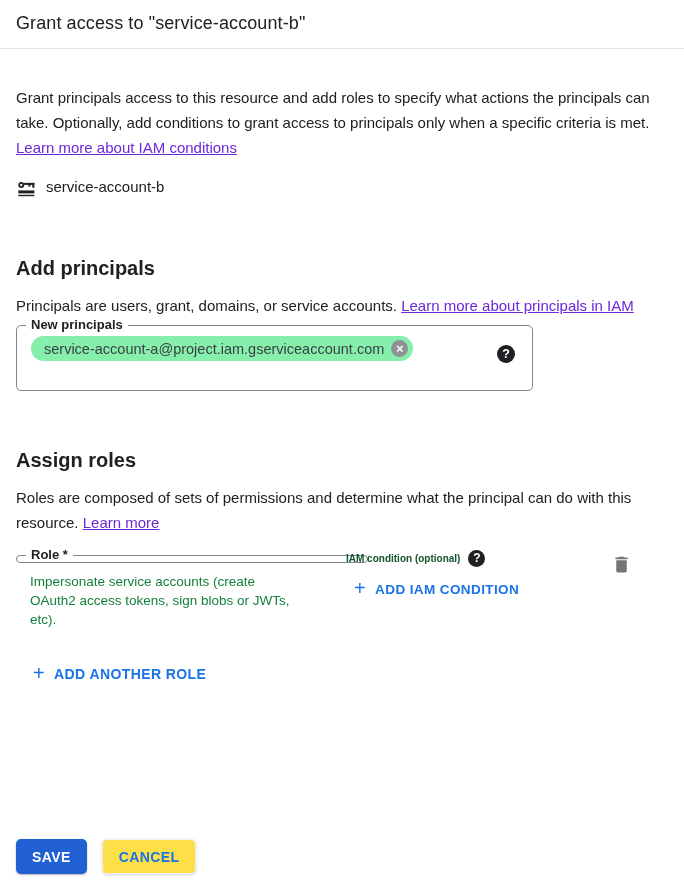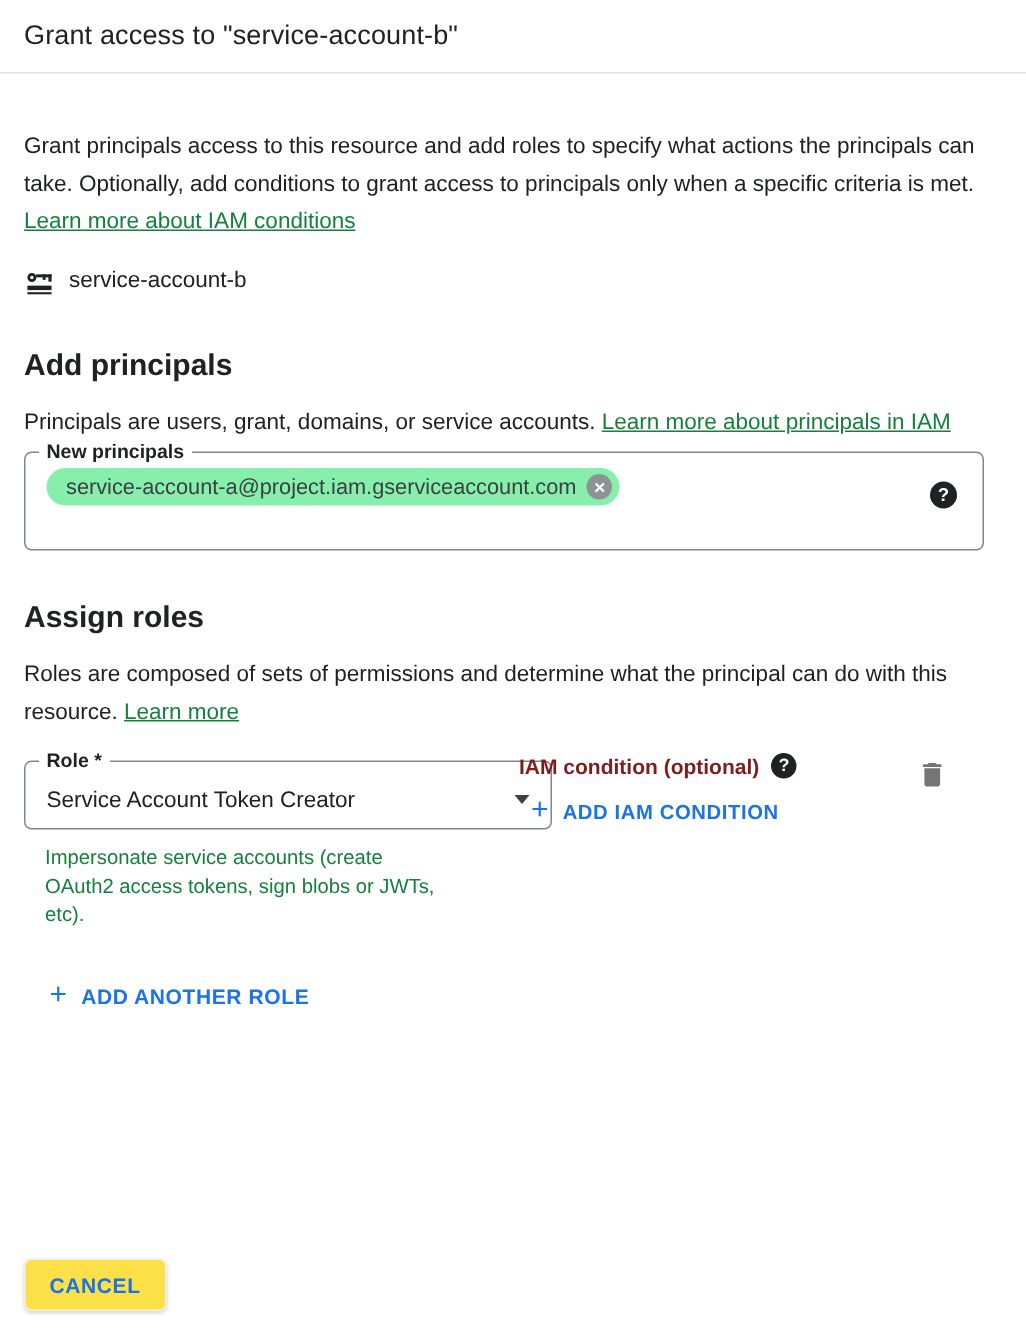--- a/index.html
+++ b/index.html
@@ -25,39 +25,39 @@
   
   .content { padding: 0 16px; }
   .intro {
     margin-top: 36px;
     font-size: 15px;
     line-height: 25px;
     color: #202124;
     max-width: 652px;
   }
   a.link {
-    color: #15803d;
+    color: #6d28d9;
     text-decoration: underline;
     cursor: pointer;
   }
   .section-heading-sm {
     margin-top: 30px;
     font-size: 16px;
     font-weight: bold;
     color: #202124;
   }
   .resource-item {
     margin-top: 18px;
     display: flex;
     gap: 9px;
     font-size: 15px;
   }
   .resource-item svg { display: block; }
   .section-heading-lg {
-    margin-top: 34px;
+    margin-top: 58px;
     font-size: 20px;
     font-weight: bold;
     color: #202124;
   }
   .section-desc {
     margin-top: 13px;
     font-size: 15px;
     line-height: 25px;
     color: #202124;
     max-width: 652px;
@@ -72,21 +72,21 @@
   fieldset.outlined legend {
     font-size: 13px;
     font-weight: bold;
     color: #202124;
     margin-left: 9px;
     padding: 0 5px;
     line-height: 14px;
   }
   .principals-field {
     margin-top: 13px;
-    width: 640px;
+    width: 517px;
     position: relative;
   }
   .principals-inner {
     padding: 4px 48px 28px 14px;
     min-height: 58px;
   }
   .chip {
     display: inline-flex;
     align-items: center;
     gap: 7px;
@@ -157,23 +157,23 @@
     line-height: 19px;
     color: #15803d;
   }
   .condition-col { margin-left: 28px; padding-top: 2px; }
   .condition-label-row {
     display: flex;
     align-items: center;
     gap: 8px;
   }
   .condition-label {
-    font-size: 14px;
-    font-weight: bold;
-    color: #7f1d1d;
+    font-size: 10px;
+    font-weight: bold;
+    color: #14532d;
     text-align: center;
   }
   .condition-label-row .help-icon { width: 17px; height: 17px; line-height: 17px; font-size: 12px; }
   .text-button {
     display: inline-flex;
     align-items: center;
     gap: 9px;
     color: #1a73e8;
     font-size: 13.5px;
     font-weight: bold;
@@ -274,24 +274,20 @@
 
   <div class="section-heading-lg">Assign roles</div>
 
   <p class="section-desc"><span>Roles are composed of sets of permissions and determine what the principal can do with this resource. </span><a class="link">Learn more</a></p>
 
   <div class="role-row">
 
     <div class="role-col">
       <fieldset class="outlined role-field">
         <legend>Role *</legend>
-        <div class="role-select">
-          <span class="role-select-value">Service Account Token Creator</span>
-          <span class="dropdown-arrow"></span>
-        </div>
       </fieldset>
       <div class="role-desc">Impersonate service accounts (create OAuth2 access tokens, sign blobs or JWTs, etc).</div>
     </div>
 
     <div class="condition-col">
       <div class="condition-label-row">
         <span class="condition-label">IAM condition (optional)</span>
         <span class="help-icon">?</span>
       </div>
       <button class="text-button">
@@ -315,14 +311,15 @@
   <div class="add-role-row">
     <button class="text-button">
       <span class="plus-glyph">+</span>
       <span>ADD ANOTHER ROLE</span>
     </button>
   </div>
 
 </div>
 
 <div class="footer">
+  <button class="btn btn-primary">SAVE</button>
   <button class="btn btn-secondary">CANCEL</button>
 </div>
 
 </body></html>

